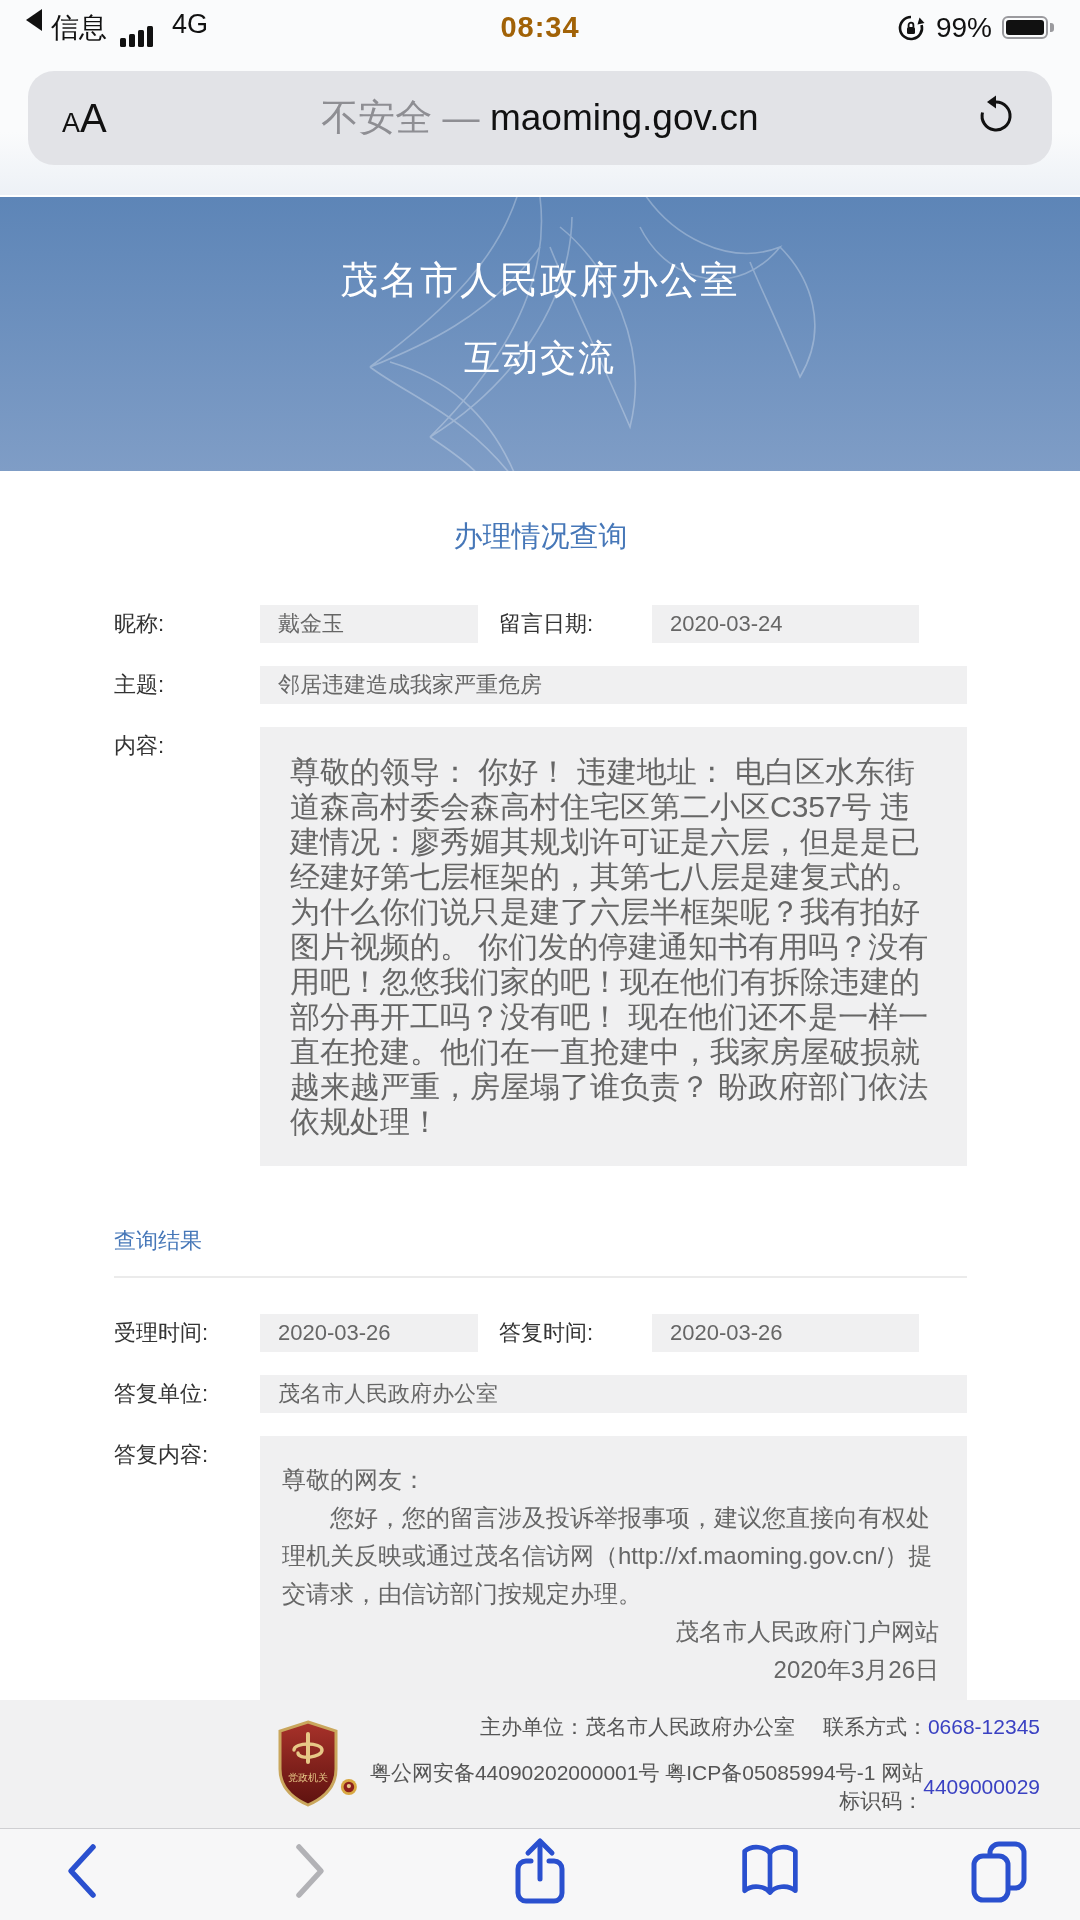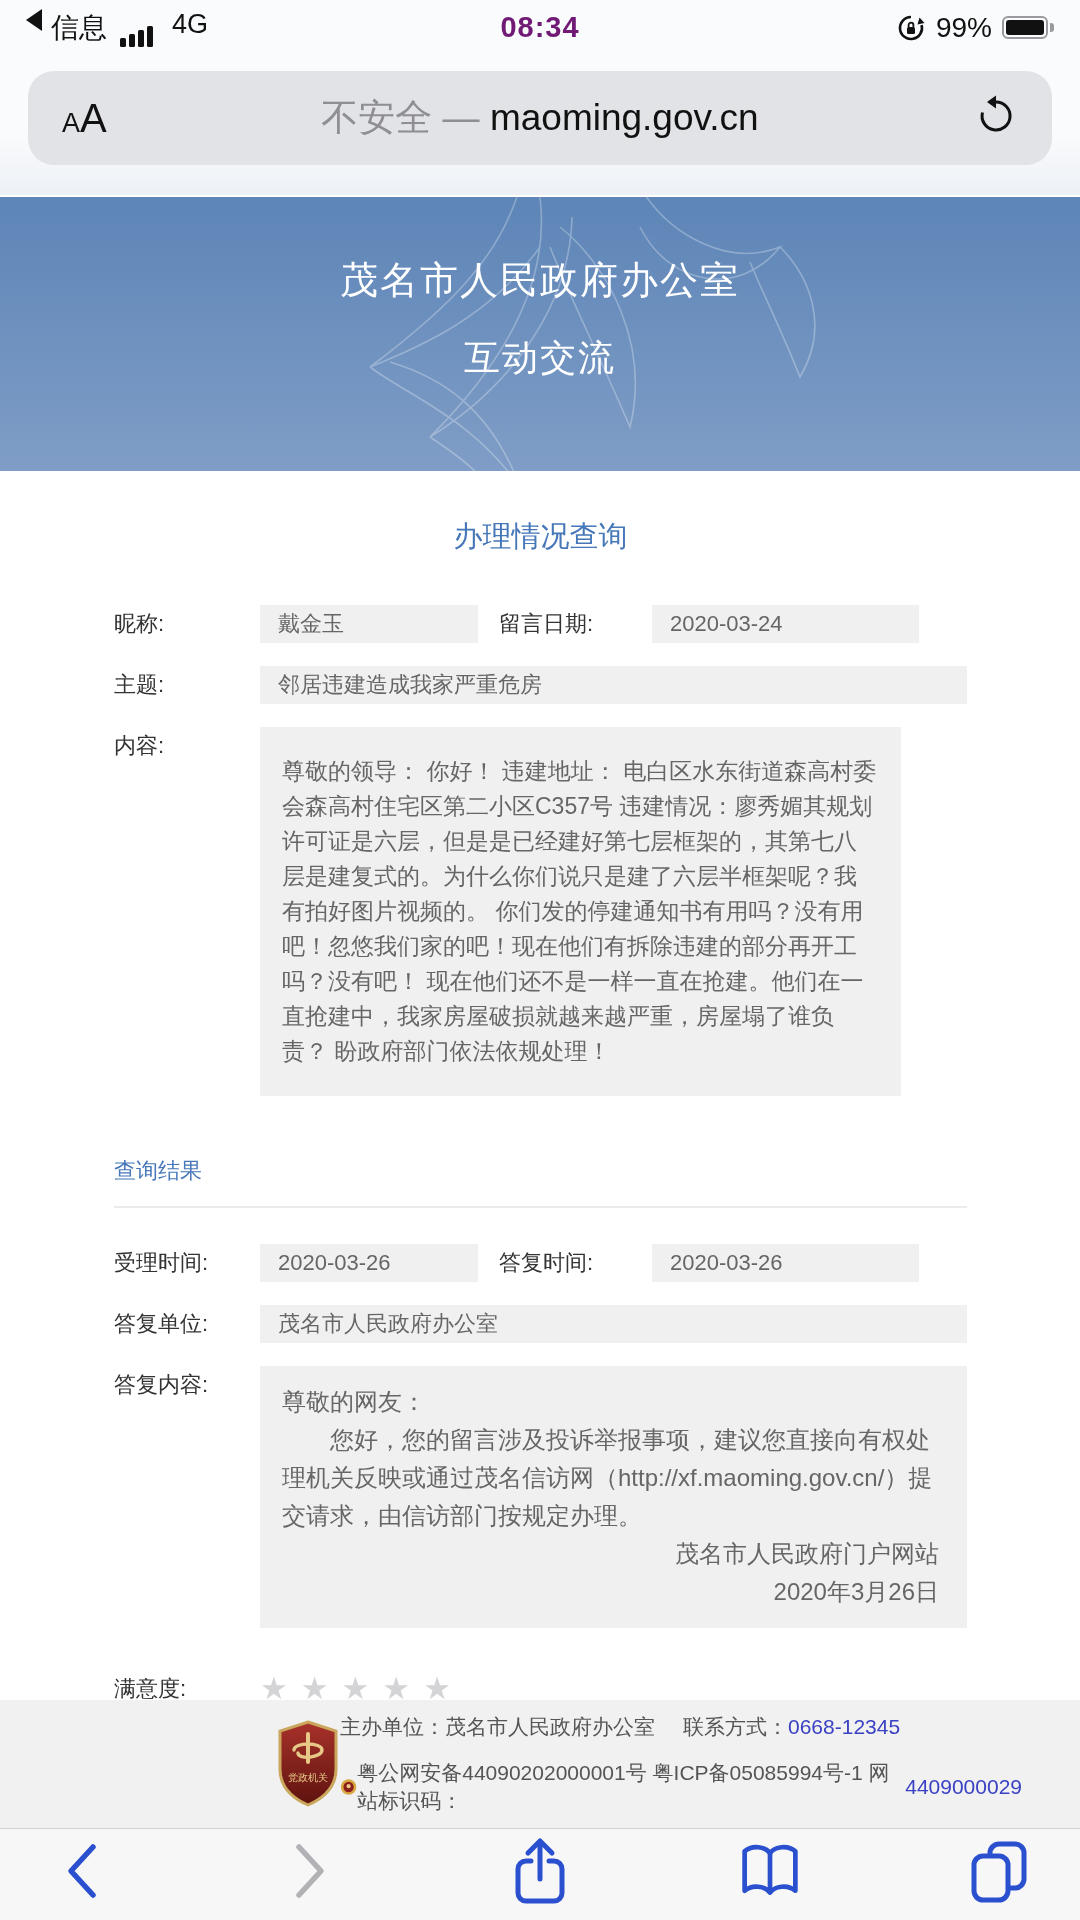--- a/index.html
+++ b/index.html
@@ -11,21 +11,21 @@
                 padding:0 26px; position:relative; }
   .sb-left { display:flex; gap:9px; }
   .back-tri { width:0; height:0; border-top:11px solid transparent;
               border-bottom:11px solid transparent; border-right:16px solid #111; }
   .sb-app { font-size:28px; color:#111; }
   .sig { display:flex; align-items:flex-end; gap:3px; margin-left:4px; }
   .sig span { width:6px; background:#111; border-radius:1.5px; display:block; }
   .sig .b1{height:9px}.sig .b2{height:13px}.sig .b3{height:17px}.sig .b4{height:21px}
   .sb-net { font-size:27px; color:#111; margin-left:10px; }
   .sb-time { position:absolute; left:0; right:0; text-align:center; font-size:29px;
-             font-weight:700; color:#701a75; letter-spacing:1px; }
+             font-weight:700; color:#a16207; letter-spacing:1px; }
   .sb-right { margin-left:auto; display:flex; align-items:center; gap:10px; z-index:2; }
   .sb-batt-pct { font-size:28px; color:#111; }
   .battery { width:46px; height:23px; border:2px solid #9a9a9e; border-radius:6px;
              padding:2px; position:relative; }
   .battery .fill { display:block; height:100%; width:100%; background:#111; border-radius:3px; }
   .batt-nub { width:4px; height:9px; background:#9a9a9e; border-radius:0 3px 3px 0; margin-left:-8px; }
 
   
   .url-area { height:140px; background:linear-gradient(180deg,#fafbfc 55%, #edf1f6 100%);
               padding:16px 28px 0; }
@@ -52,36 +52,36 @@
                 font-size:29px; font-weight:500; }
   .form { margin-top:48px; width:853px; }
   .row { display:flex; align-items:flex-start; margin-bottom:23px; }
   .lbl { width:146px; flex:none; font-size:22px; color:#333; line-height:38px; }
   .lbl2 { width:153px; flex:none; font-size:22px; color:#333; line-height:38px; margin-left:21px; }
   .box { background:#f0f0f1; color:#666; font-size:22px; line-height:38px; height:38px;
          padding:0 18px; overflow:hidden; white-space:nowrap; }
   .box-sm { width:218px; }
   .box-sm2 { width:267px; }
   .box-full { width:707px; }
-  .box-big { width:641px; background:#f0f0f1; color:#666; font-size:23px;
-             line-height:35px; padding:27px 22px; }
+  .box-big { width:707px; background:#f0f0f1; color:#666; font-size:30px;
+             line-height:35px; padding:27px 30px; }
   .box-reply { width:707px; min-height:255px; background:#f0f0f1; color:#666;
-               font-size:24px; line-height:38px; padding:17px 22px; }
+               font-size:24px; line-height:38px; padding:25px 22px; }
   .indent { text-indent:2em; }
   .r-align { text-align:right; padding-right:6px; }
   .section-link { margin-top:60px; font-size:22px; color:#4677b8; width:853px; }
   .divider { width:853px; border-bottom:2px solid #ebebeb; margin-top:20px; margin-bottom:36px; }
   .stars-row { margin-top:42px; }
   .stars { font-size:31px; color:#d4d4d6; letter-spacing:13px; line-height:38px; }
 
   
   .footer { position:absolute; bottom:92px; left:0; right:0; height:128px; background:#f1f1f2;
             display:flex; align-items:center; padding-left:276px; }
   .badge { flex:none; }
-  .footer-info { flex:1; text-align:left; font-size:21px; color:#555; padding-right:58px; }
+  .footer-info { flex:1; text-align:right; font-size:21px; color:#555; padding-right:40px; }
   .f-line1 { margin-bottom:18px; }
   .f-gap { display:inline-block; width:28px; }
   .f-link { color:#3a41c2; }
   .f-line2 { display:flex; align-items:center; justify-content:center; }
 
   
   .toolbar { position:absolute; bottom:0; left:0; right:0; height:92px; background:#f7f7f8;
              border-top:1px solid #cfcfd2; display:flex; align-items:center;
              justify-content:space-between; padding:0 50px 8px; }
   .tb-btn { width:62px; height:62px; display:flex; align-items:center; justify-content:center; }

